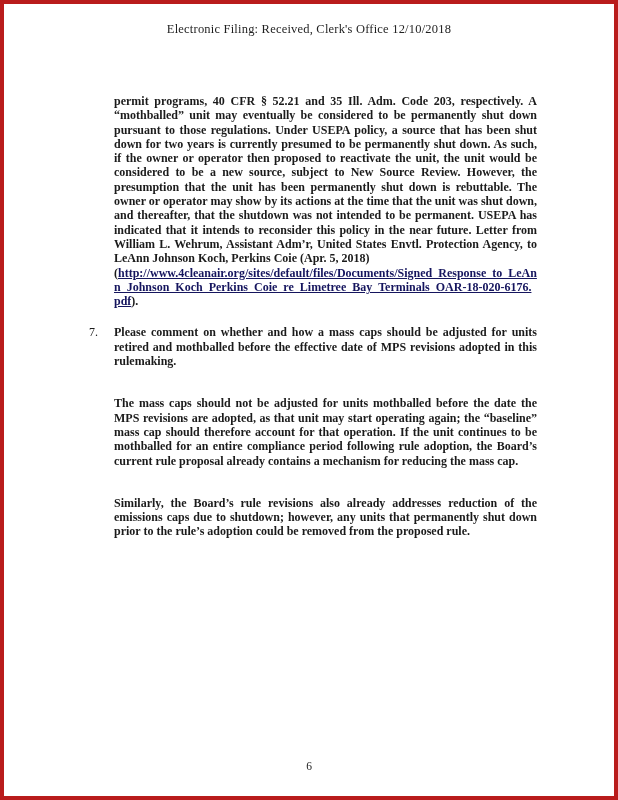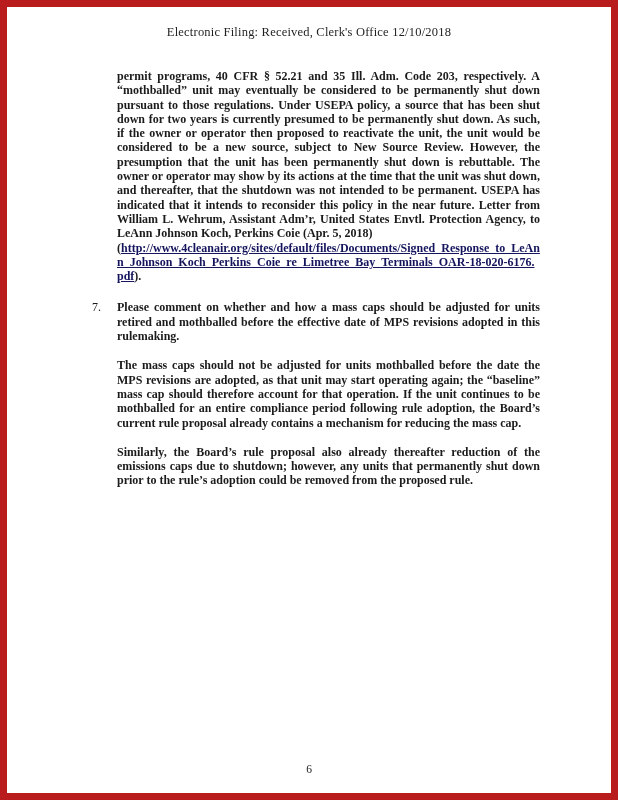--- a/index.html
+++ b/index.html
@@ -6,21 +6,21 @@
     margin: 0;
     padding: 0;
     background: #ffffff;
   }
   .page {
     position: relative;
     width: 618px;
     height: 800px;
     margin: 0 auto;
     background: #ffffff;
-    border: 7px solid #b91c1c;
+    border: 4px solid #b91c1c;
     box-sizing: border-box;
     font-family: "Liberation Serif", serif;
     color: #1b1b1b;
     overflow: hidden;
   }
   .filing-header {
     position: absolute;
     top: 18px;
     left: 0;
     width: 100%;
@@ -36,20 +36,21 @@
     width: 423px;
     font-size: 12px;
     line-height: 14.3px;
   }
   .para {
     margin: 0 0 15px 0;
     text-align: justify;
   }
   .bold {
     font-weight: bold;
+    margin-top: 28px;
   }
   .doc-link {
     color: #15155e;
     font-weight: bold;
     word-break: break-all;
   }
   .link-wrap {
     word-break: break-all;
   }
   .item {
@@ -83,21 +84,21 @@
 
   <div class="content">
 
     <p class="para bold"><span>permit programs, 40 CFR § 52.21 and 35 Ill. Adm. Code 203, respectively.  A “mothballed” unit may eventually be considered to be permanently shut down pursuant to those regulations.  Under USEPA policy, a source that has been shut down for two years is currently presumed to be permanently shut down.  As such, if the owner or operator then proposed to reactivate the unit, the unit would be considered to be a new source, subject to New Source Review.  However, the presumption that the unit has been permanently shut down is rebuttable.  The owner or operator may show by its actions at the time that the unit was shut down, and thereafter, that the shutdown was not intended to be permanent.  USEPA has indicated that it intends to reconsider this policy in the near future.  Letter from William L. Wehrum, Assistant Adm’r, United States Envtl. Protection Agency, to LeAnn Johnson Koch, Perkins Coie (Apr. 5, 2018)</span><br><span class="link-wrap"><span>(</span><a href="#" class="doc-link">http://www.4cleanair.org/sites/default/files/Documents/Signed_Response_to_LeAnn_Johnson_Koch_Perkins_Coie_re_Limetree_Bay_Terminals_OAR-18-020-6176.pdf</a><span>).</span></span></p>
 
     <div class="item">
       <div class="item-number">7.</div>
       <div class="item-body">
         <p class="para">Please comment on whether and how a mass caps should be adjusted for units retired and mothballed before the effective date of MPS revisions adopted in this rulemaking.</p>
         <p class="para bold">The mass caps should not be adjusted for units mothballed before the date the MPS revisions are adopted, as that unit may start operating again; the “baseline” mass cap should therefore account for that operation.  If the unit continues to be mothballed for an entire compliance period following rule adoption, the Board’s current rule proposal already contains a mechanism for reducing the mass cap.</p>
-        <p class="para bold">Similarly, the Board’s rule proposal also already thereafter reduction of the emissions caps due to shutdown; however, any units that permanently shut down prior to the rule’s adoption could be removed from the proposed rule.</p>
+        <p class="para bold">Similarly, the Board’s rule revisions also already addresses reduction of the emissions caps due to shutdown; however, any units that permanently shut down prior to the rule’s adoption could be removed from the proposed rule.</p>
       </div>
     </div>
 
   </div>
 
   <div class="page-number">6</div>
 
 </div>
 
 </body></html>

